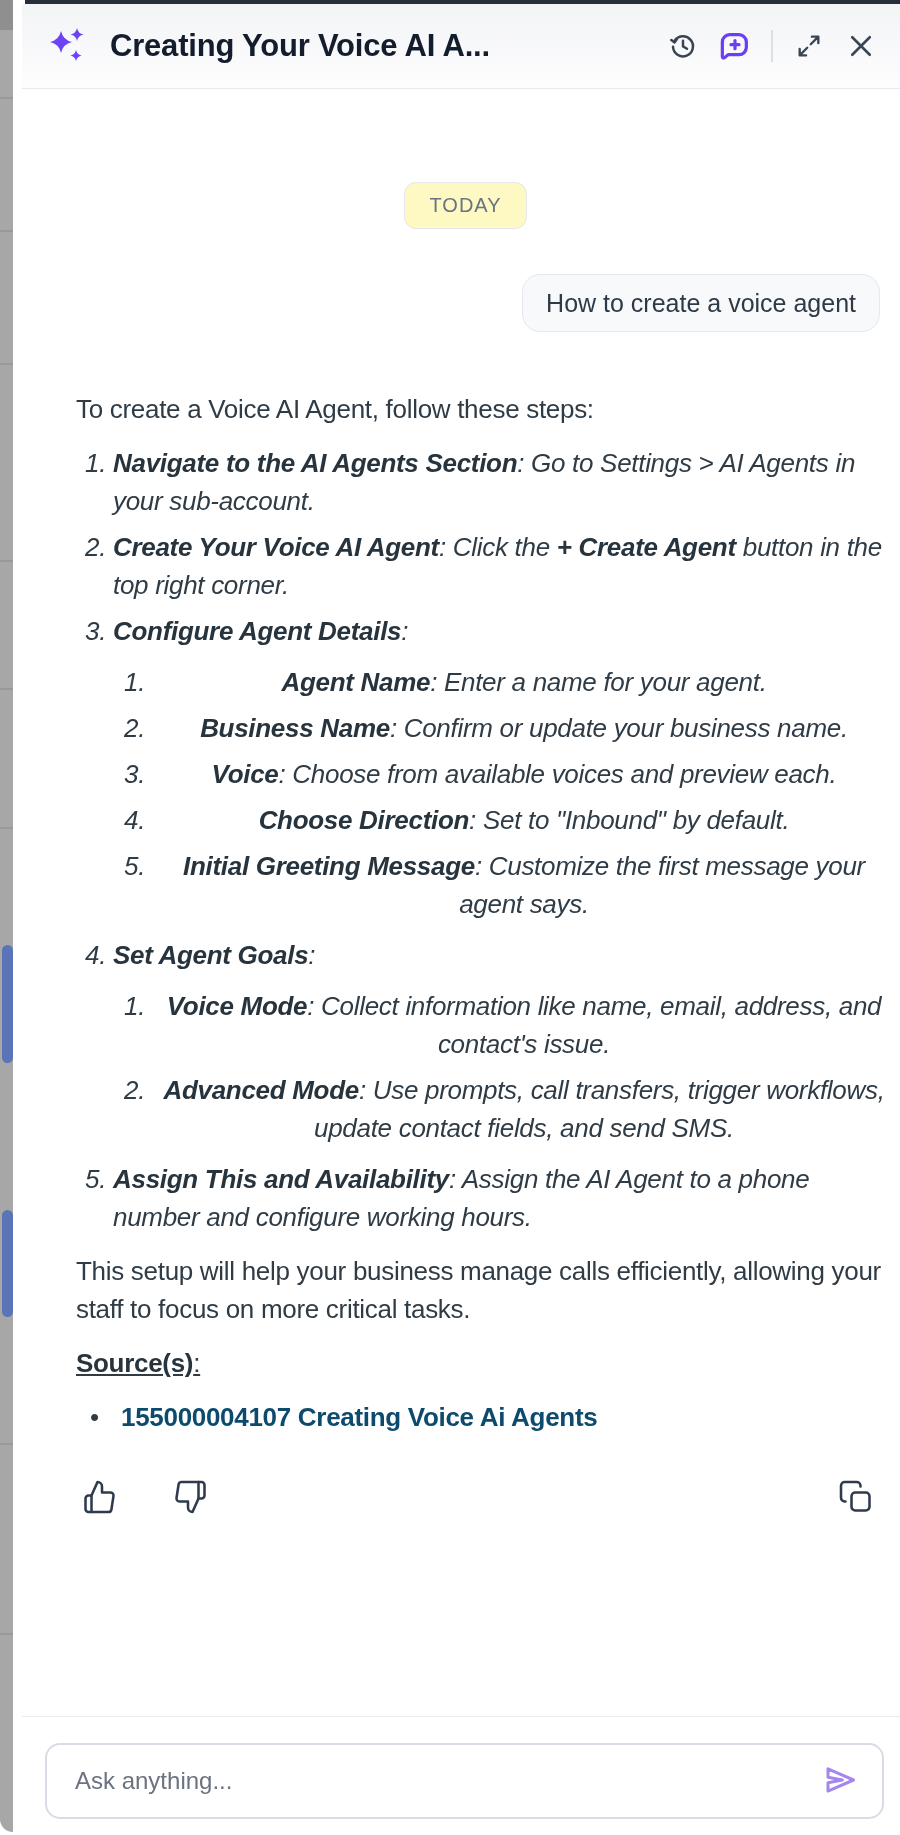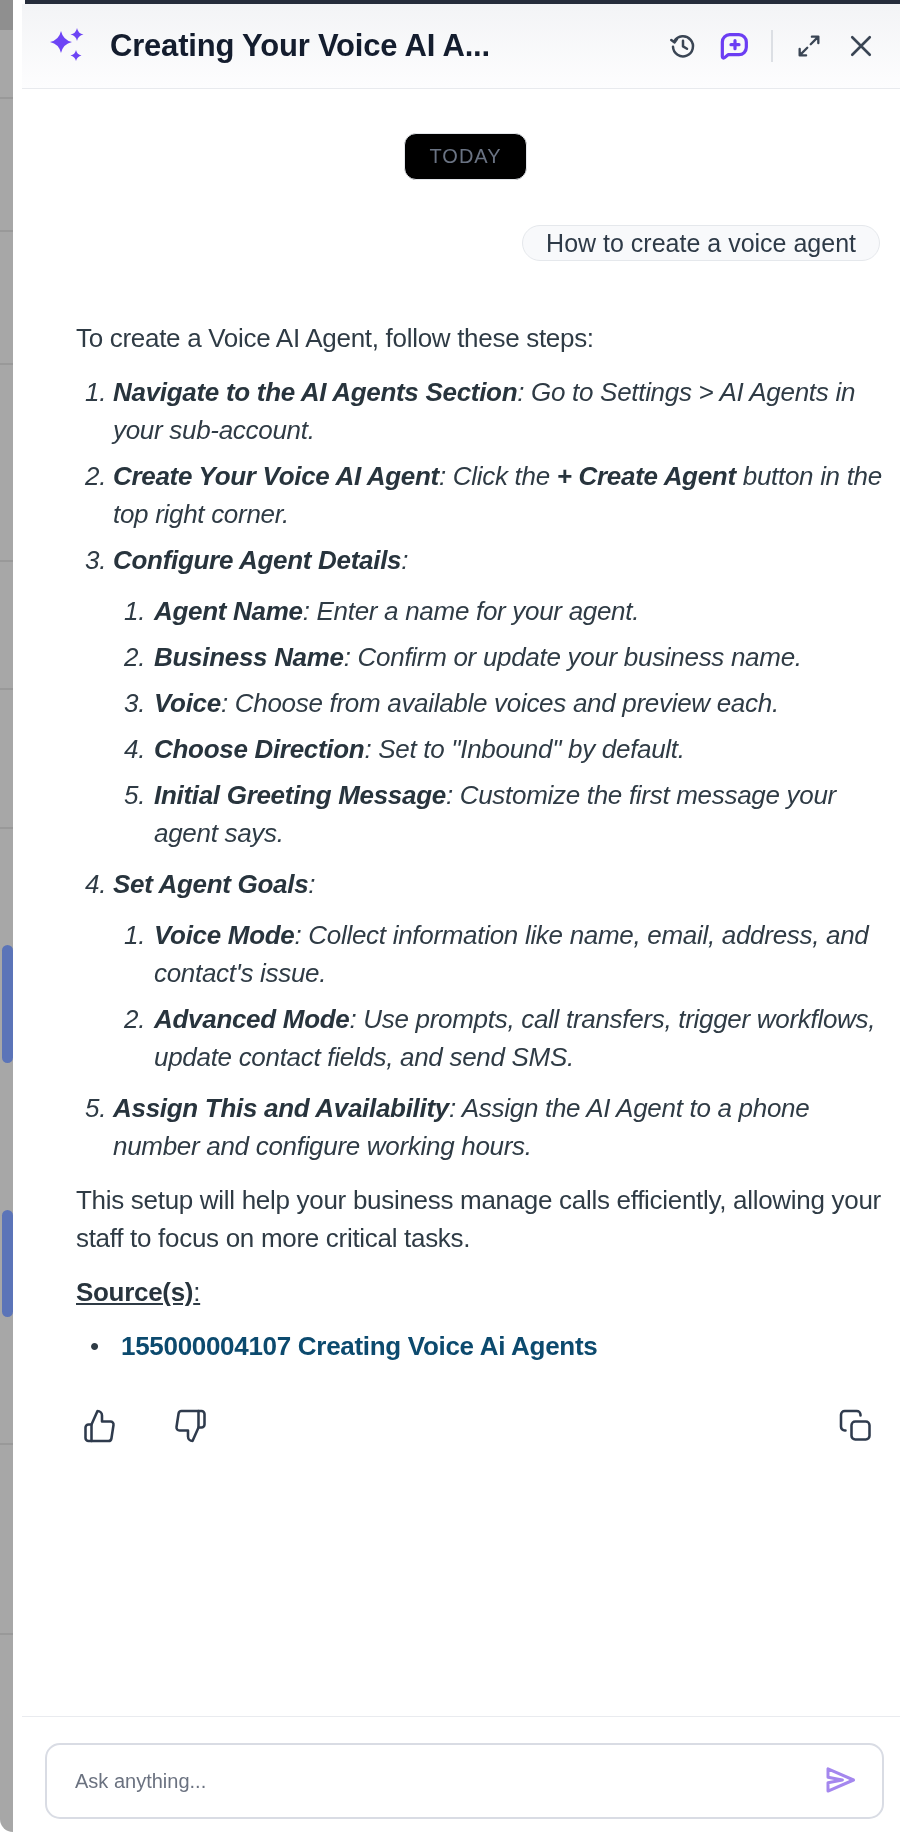--- a/index.html
+++ b/index.html
@@ -21,46 +21,46 @@
     background:linear-gradient(#f3f4f6,#fdfdfe);border-bottom:1px solid #e8eaee;}
   .sparkles{width:44px;height:44px;flex:0 0 44px;}
   .title{font-size:31px;font-weight:700;color:#141d2e;letter-spacing:-0.2px;margin-left:20px;
     white-space:nowrap;overflow:hidden;flex:1 1 auto;}
   .hdr-actions{display:flex;align-items:center;gap:8px;margin-left:10px;}
   .icon-btn{width:44px;height:44px;border:none;background:transparent;padding:0;display:flex;align-items:center;justify-content:center;cursor:pointer;}
   .icon-btn svg{display:block;}
   .vdiv{width:2px;height:32px;background:#dcdfe4;margin:0 6px;}
   
   .chat{flex:1 1 auto;overflow:hidden;position:relative;}
-  .date-badge{margin:44px auto 0;width:max-content;padding:11px 24px;border:1.5px solid #e4e7eb;border-radius:12px;
-    color:#6a7383;font-size:20px;letter-spacing:1px;background:#000000;}
-  .user-bubble{margin:45px 29px 0 auto;width:max-content;max-width:620px;padding:3px 23px;background:#f8f9fb;
+  .date-badge{margin:93px auto 0;width:max-content;padding:11px 24px;border:1.5px solid #e4e7eb;border-radius:12px;
+    color:#6a7383;font-size:20px;letter-spacing:1px;background:#fef9c3;}
+  .user-bubble{margin:45px 29px 0 auto;width:max-content;max-width:620px;padding:14px 23px;background:#f8f9fb;
     border:1px solid #e5e8ec;border-radius:18px;font-size:25px;line-height:28px;color:#2e3a47;}
   .assistant{margin:58px 15px 0 54px;font-size:26px;line-height:38px;color:#2f3b45;letter-spacing:-0.3px;}
   .assistant strong{font-weight:700;color:#28343d;}
   .assistant p{margin:0 0 16px;}
   ol.steps{list-style:none;margin:0 0 16px;padding:0;counter-reset:step;font-style:italic;}
   ol.steps>li{position:relative;padding-left:37px;margin:0 0 8px;counter-increment:step;}
   ol.steps>li::before{content:counter(step) ".";position:absolute;left:9px;}
-  ol.sub{list-style:none;margin:13px 0 13px;padding:0;counter-reset:sub;}
+  ol.sub{list-style:none;margin:13px 0 13px;padding:0;counter-reset:sub;text-align:center;}
   ol.sub>li{position:relative;padding-left:41px;margin:0 0 8px;counter-increment:sub;}
   ol.sub>li::before{content:counter(sub) ".";position:absolute;left:11px;}
   .src-label{margin-bottom:11px;text-decoration:underline;}
   ul.sources{list-style:none;margin:0;padding:0;}
   ul.sources>li{position:relative;padding-left:45px;}
   ul.sources>li::before{content:"\2022";position:absolute;left:14px;}
   a.src-link{color:#0c4a6e;font-weight:700;text-decoration:none;cursor:pointer;}
   .feedback{display:flex;align-items:center;margin:42px 0 0 3px;}
   .fb-btn{width:40px;height:40px;border:none;background:transparent;padding:0;cursor:pointer;display:flex;align-items:center;justify-content:center;}
   .fb-gap{width:52px;}
   .fb-copy{margin-left:auto;margin-right:18px;}
   
   footer{flex:0 0 auto;border-top:1px solid #e9ebef;padding:26px 25px 16px 23px;box-sizing:border-box;background:#fff;}
   .input-wrap{height:76px;box-sizing:border-box;border:2px solid #d9dce4;border-radius:15px;display:flex;align-items:center;padding:0 20px 0 26px;background:#fff;}
-  .input-wrap input{flex:1;border:none;outline:none;font-family:"Liberation Sans",sans-serif;font-size:20px;color:#32404a;background:transparent;}
+  .input-wrap input{flex:1;border:none;outline:none;font-family:"Liberation Sans",sans-serif;font-size:24px;color:#32404a;background:transparent;}
   .input-wrap input::placeholder{color:#6b7280;opacity:1;}
   .send-btn{width:44px;height:44px;border:none;background:transparent;padding:0;cursor:pointer;display:flex;align-items:center;justify-content:center;}
 </style>
 </head>
 <body>
 
 <div class="bg-strip">
   <div class="cap"></div>
   <div class="strip-line" style="top:97px"></div>
   <div class="strip-line" style="top:230px"></div>

